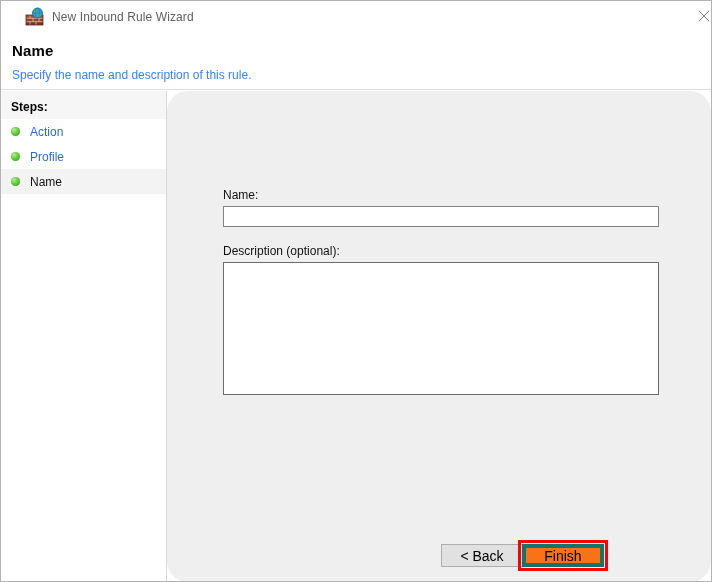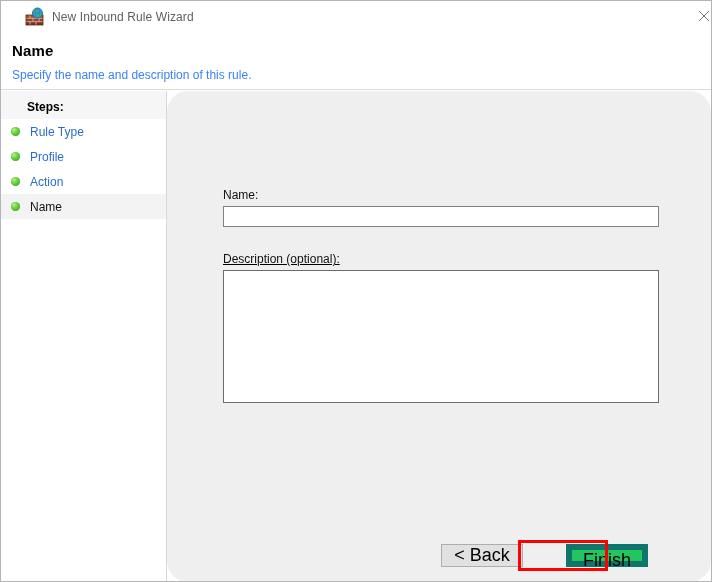--- a/index.html
+++ b/index.html
@@ -95,21 +95,20 @@
     border-right: 1px solid #d8d8d8;
     box-sizing: border-box;
   }
   #steps-label {
     position: absolute;
     left: 10px;
     top: 9px;
     font-size: 12px;
     font-weight: bold;
     color: #000000;
-    margin-left: 16px;
   }
   #steps-band {
     position: absolute;
     left: 0;
     top: 0;
     width: 165px;
     height: 28px;
     background: #f6f6f6;
   }
   #steps-list {
@@ -179,22 +178,21 @@
     border: 1px solid #828282;
     background: #ffffff;
     font-family: "Liberation Sans", sans-serif;
     font-size: 12px;
     color: #000000;
     padding: 0 3px;
     outline: none;
     border-radius: 0;
   }
   #desc-label-wrap {
-    margin-top: 25px;
-    text-decoration: underline;
+    margin-top: 17px;
   }
   #desc-input {
     display: block;
     width: 436px;
     height: 133px;
     box-sizing: border-box;
     border: 1px solid #6b6b6b;
     background: #ffffff;
     font-family: "Liberation Sans", sans-serif;
     font-size: 12px;
@@ -215,32 +213,31 @@
   }
   .dlg-button {
     position: absolute;
     top: 4px;
     width: 82px;
     height: 23px;
     box-sizing: border-box;
     background: #e1e1e1;
     border: 1px solid #adadad;
     font-family: "Liberation Sans", sans-serif;
-    font-size: 18px;
+    font-size: 14px;
     color: #000000;
     padding: 0;
     border-radius: 0;
     cursor: default;
   }
   #back-button  { left: 274px; }
   #finish-button{
     left: 355px;
-    border: 6px solid #0f766e;
-    background: #22c55e;
-    margin-left: 44px;
+    border: 4px solid #0f766e;
+    background: #f97316;
   }
   #cancel-button{ left: 441px; }
 
   #finish-highlight {
     position: absolute;
     left: 351px;
     top: 0px;
     width: 90px;
     height: 31px;
     border: 3px solid #fe0000;
@@ -297,36 +294,32 @@
   <div id="header">
     <div id="page-title">Name</div>
     <div id="page-subtitle">Specify the name and description of this rule.</div>
   </div>
 
   <div id="sidebar">
     <div id="steps-band"></div>
     <div id="steps-label">Steps:</div>
     <div id="steps-list">
 
+
+
       <div class="step-row">
         <span class="step-bullet"></span>
-        <span class="step-label">Rule Type</span>
+        <span class="step-label">Action</span>
       </div>
-
 
       <div class="step-row">
         <span class="step-bullet"></span>
         <span class="step-label">Profile</span>
       </div>
 
-      <div class="step-row">
-        <span class="step-bullet"></span>
-        <span class="step-label">Action</span>
-      </div>
-
       <div class="step-row current">
         <span class="step-bullet"></span>
         <span class="step-label">Name</span>
       </div>
 
     </div>
   </div>
 
   <div id="content">
 

